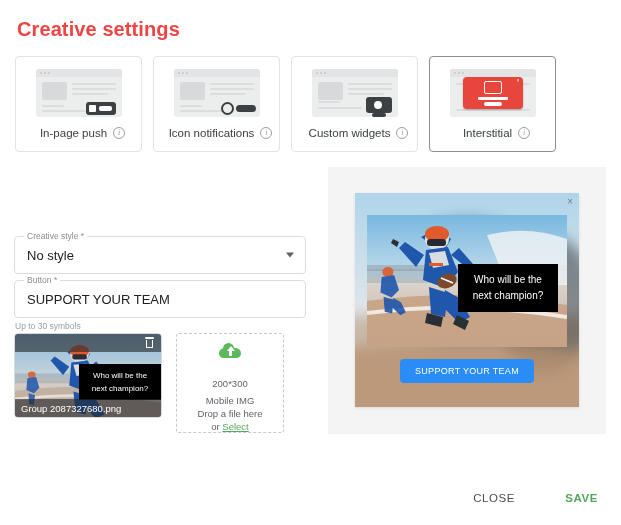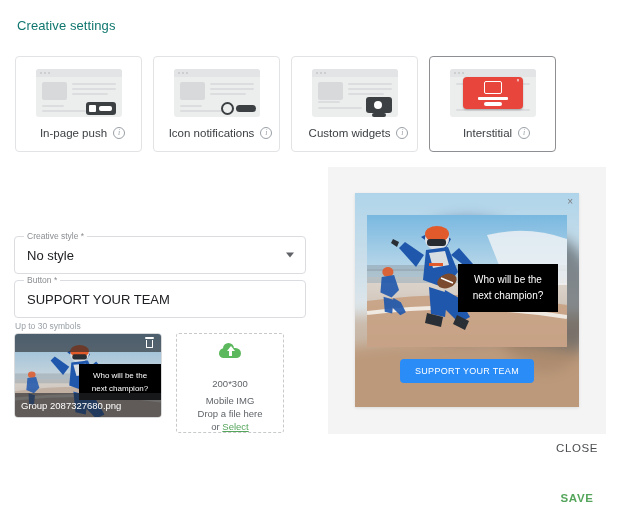--- a/index.html
+++ b/index.html
@@ -9,21 +9,21 @@
     background:#ffffff;
     font-family:"Liberation Sans", sans-serif;
     color:#202124;
     overflow:hidden;
     position:relative;
   }
 
   
   .page-title{
     position:absolute; left:17px; top:18px;
-    font-size:13px; font-weight:normal; letter-spacing:.1px; color:#0f766e;
+    font-size:20px; font-weight:bold; letter-spacing:.1px; color:#ef4444;
   }
 
   
   .cards{
     position:absolute; left:15px; top:56px;
     display:flex; gap:11px;
   }
   .card{
     width:127px; height:96px;
     border:1px solid #e2e3e5; border-radius:4px;
@@ -113,21 +113,21 @@
   .thumb .pic{ position:absolute; inset:0; }
   .thumb .topbar{
     position:absolute; left:0;right:0;top:0;height:18px;background:rgba(35,38,42,.62);
   }
   .trash{
     position:absolute; right:7px; top:3px; width:9px;height:11px;
   }
   .trash .lid{position:absolute;top:0;left:0;width:9px;height:2px;background:#fff;border-radius:1px;}
   .trash .body{position:absolute;top:3px;left:1px;width:7px;height:8px;border:1.2px solid #fff;border-top:none;border-radius:0 0 1px 1px;}
   .thumb .cap{
-    position:absolute; left:0;right:0;bottom:0;height:24px;background:rgba(35,38,42,.62);
+    position:absolute; left:0;right:0;bottom:0;height:18px;background:rgba(35,38,42,.62);
     color:#fff; font-size:9.5px; display:flex; align-items:center; padding-left:6px;
   }
   .thumb .blackbox{
     position:absolute; right:0; top:30px; width:82px; height:36px; background:#000;
     color:#fff; font-size:8px; display:flex; flex-direction:column;
     align-items:center; justify-content:center; line-height:13px; text-align:center;
   }
 
   .dropzone{
     width:108px; height:100px; border:1px dashed #c8c9cb; border-radius:3px;
@@ -178,21 +178,21 @@
     font-size:10px; line-height:16px; text-align:center; z-index:4;
   }
   .pv-btn{
     position:absolute; left:50%; transform:translateX(-50%); bottom:24px;
     background:#2a8cf7; color:#fff; font-size:9px; letter-spacing:.3px;
     padding:7px 15px; border-radius:4px; z-index:4; cursor:pointer; white-space:nowrap;
   }
 
   
   .footer{
-    position:absolute; right:17px; bottom:17px; display:flex; align-items:center; gap:30px;flex-direction:column;
+    position:absolute; right:17px; bottom:17px; display:flex; align-items:center; gap:38px;
   }
   .btn-text{ font-size:11.5px; letter-spacing:.6px; cursor:pointer; background:none;border:none;padding:4px 6px;font-family:inherit;}
   .btn-close{ color:#4b4e51; }
   .btn-save{ color:#55a65c; font-weight:bold;}
 </style>
 </head>
 <body>
 
 <div class="page-title">Creative settings</div>
 

